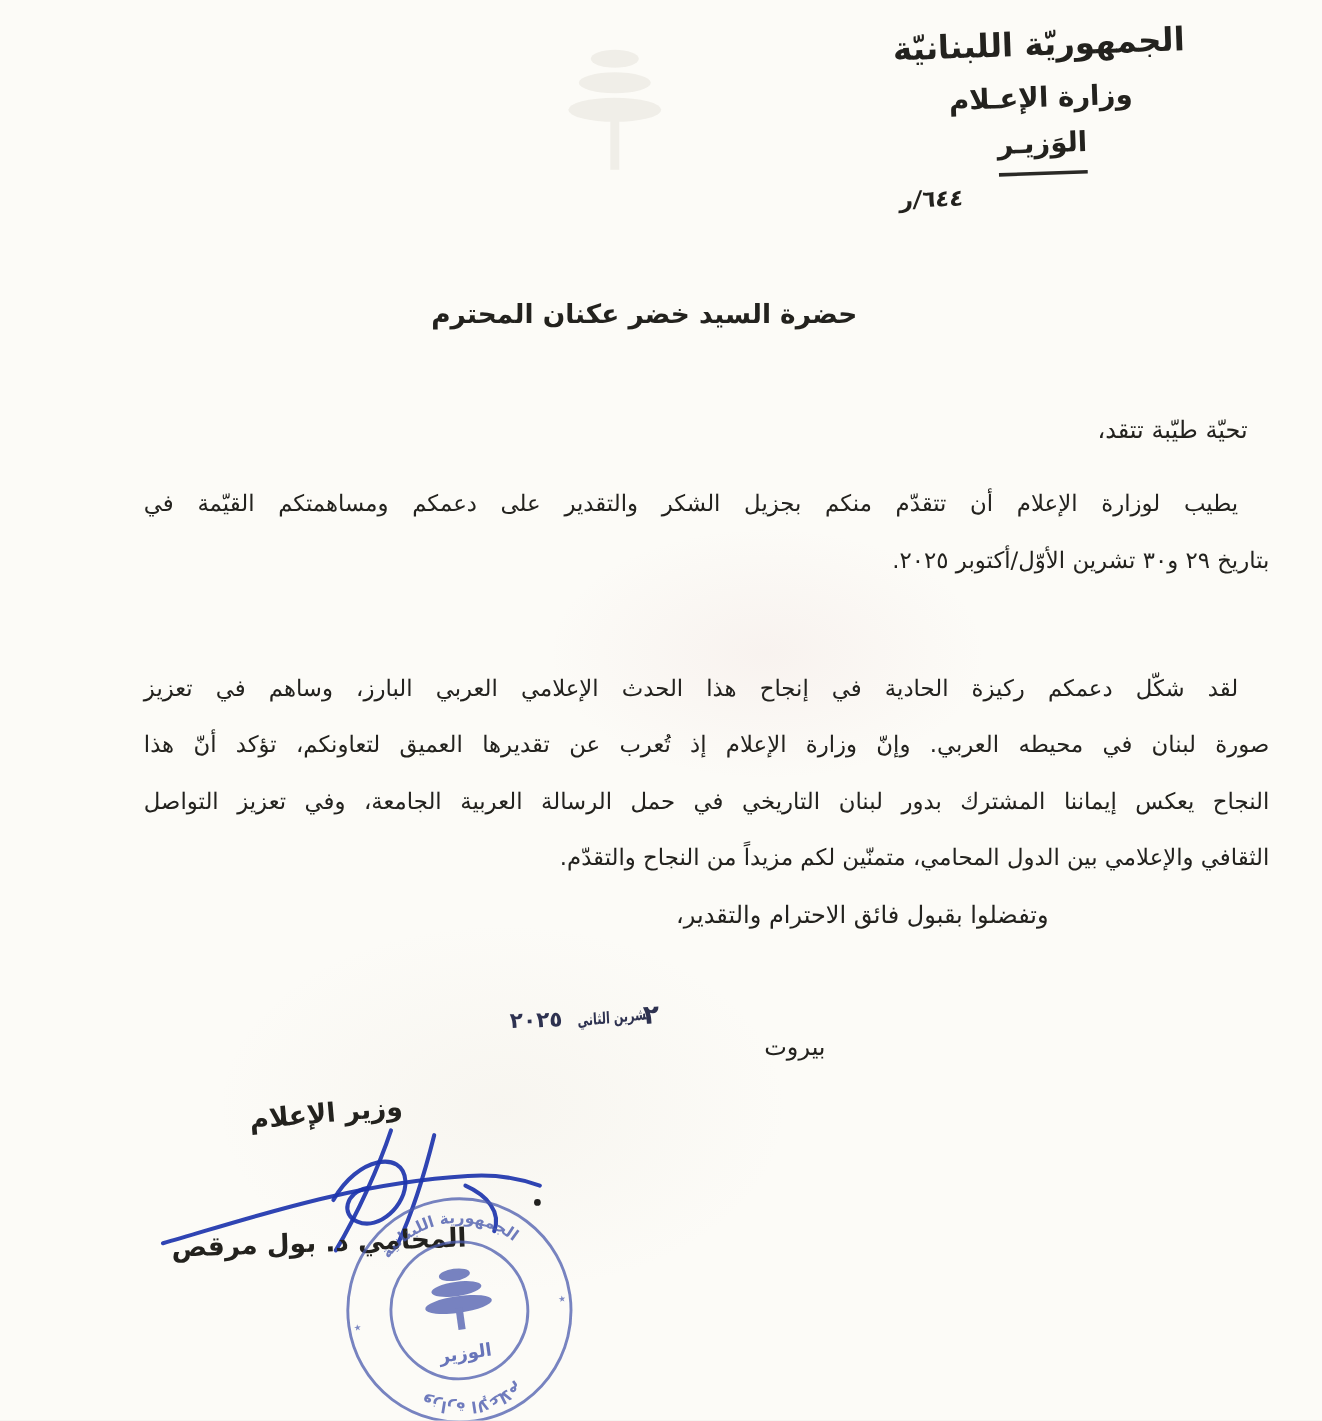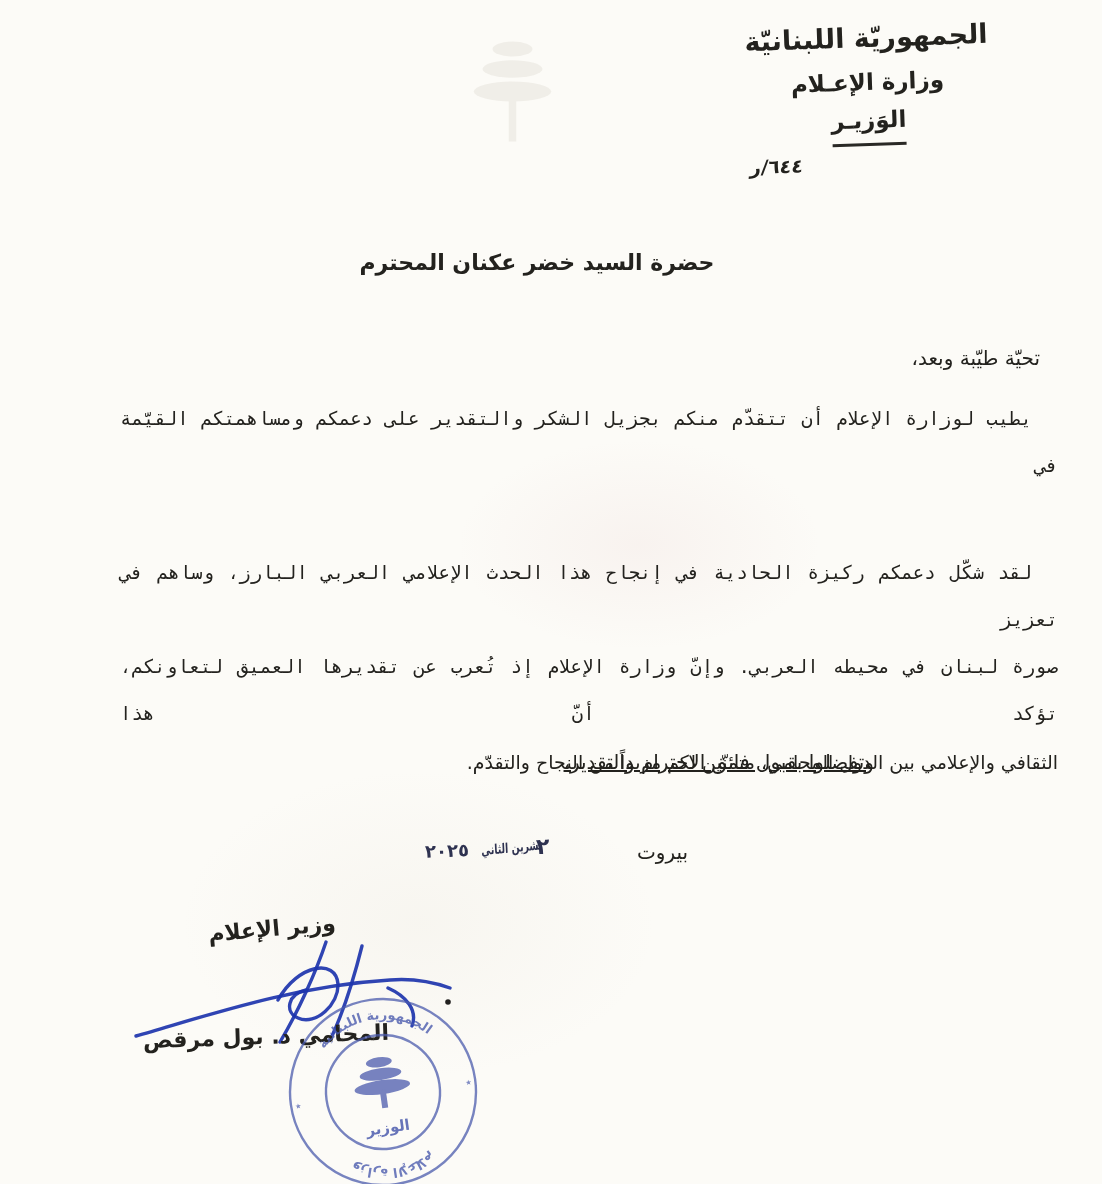--- a/index.html
+++ b/index.html
@@ -24,25 +24,25 @@
             transform:skewX(-6deg); }
   
   .addressee { position:absolute; top:250px; left:0; width:100%; text-align:center;
                font-size:22px; font-weight:bold; transform:translateX(-14px); }
   .greeting { position:absolute; top:346px; right:62px; font-size:20px; }
   
   .para { position:absolute; right:44px; left:120px; font-size:19px; line-height:47px; }
   .para1 { top:397px; }
   .para2 { top:551px; }
   .line { text-align:right; white-space:nowrap; }
-  .line.full { text-align:justify; text-align-last:justify; white-space:normal;font-family:Liberation Mono, monospace; }
+  .line.full { text-align:justify; text-align-last:justify; white-space:normal; }
   .line.indent { text-indent:26px; }
-  .closing { position:absolute; top:750px; right:228px; font-size:20px;text-decoration:underline; }
+  .closing { position:absolute; top:750px; right:228px; font-size:20px; }
   
-  .dl-city  { position:absolute; top:840px; left:637px; font-size:20px; }
+  .dl-city  { position:absolute; top:860px; left:637px; font-size:20px; }
   .hand { color:#2e3250; font-weight:bold; }
   .dl-day   { position:absolute; top:834px; left:536px; font-size:22px; transform:rotate(-3deg); }
   .dl-month { position:absolute; top:843px; left:481px; font-size:12px;
               transform:scale(.78,1.12) rotate(-4deg); transform-origin:left top; white-space:nowrap; }
   .dl-year  { position:absolute; top:840px; left:425px; font-size:18px; transform:rotate(-2deg); }
   
   .sig-title { position:absolute; top:916px; left:208px; font-size:22px; font-weight:bold;
                transform:rotate(-5deg); }
   .sig-ink { position:absolute; top:938px; left:130px; width:330px; height:110px; }
   .sig-ink path { stroke:#1d34ac; stroke-width:3.4; fill:none; stroke-linecap:round; opacity:.92; }
@@ -76,29 +76,31 @@
   <div class="letterhead">
     <div class="lh-republic">الجمهوريّة اللبنانيّة</div>
     <div class="lh-ministry">وزارة الإعـلام</div>
     <div class="lh-minister">الوَزيـر</div>
     <div class="lh-rule"></div>
     <div class="lh-ref">٦٤٤/ر</div>
   </div>
 
   <div class="addressee">حضرة السيد خضر عكنان المحترم</div>
 
-  <div class="greeting">تحيّة طيّبة وبعد،</div>
+  <div class="greeting">تحيّة طيّبة تتقد،</div>
 
   <div class="para para1">
     <div class="line full indent">يطيب لوزارة الإعلام أن تتقدّم منكم بجزيل الشكر والتقدير على دعمكم ومساهمتكم القيّمة في</div>
+    <div class="line">بتاريخ ٢٩ و٣٠ تشرين الأوّل/أكتوبر ٢٠٢٥.</div>
   </div>
 
   <div class="para para2">
     <div class="line full indent">لقد شكّل دعمكم ركيزة الحادية في إنجاح هذا الحدث الإعلامي العربي البارز، وساهم في تعزيز</div>
     <div class="line full">صورة لبنان في محيطه العربي. وإنّ وزارة الإعلام إذ تُعرب عن تقديرها العميق لتعاونكم، تؤكد أنّ هذا</div>
+    <div class="line full">النجاح يعكس إيماننا المشترك بدور لبنان التاريخي في حمل الرسالة العربية الجامعة، وفي تعزيز التواصل</div>
     <div class="line">الثقافي والإعلامي بين الدول المحامي، متمنّين لكم مزيداً من النجاح والتقدّم.</div>
   </div>
 
   <div class="closing">وتفضلوا بقبول فائق الاحترام والتقدير،</div>
 
   <span class="dl-city">بيروت</span>
   <span class="dl-day hand">٢</span>
   <span class="dl-month hand">تشرين الثاني</span>
   <span class="dl-year hand">٢٠٢٥</span>
 

